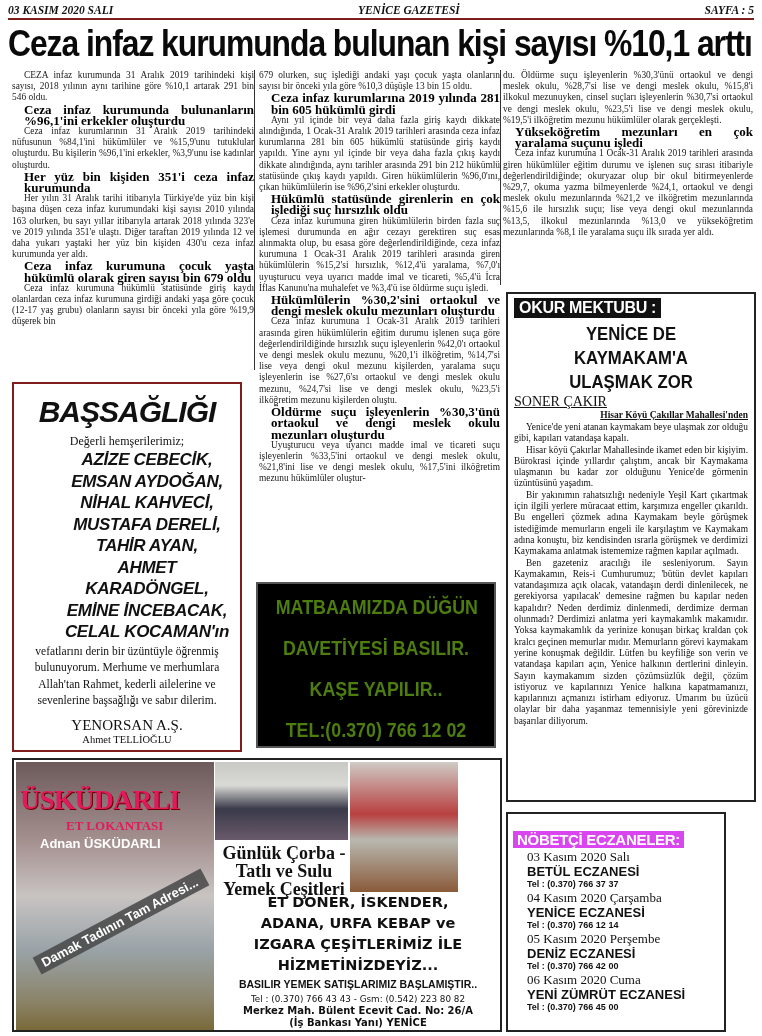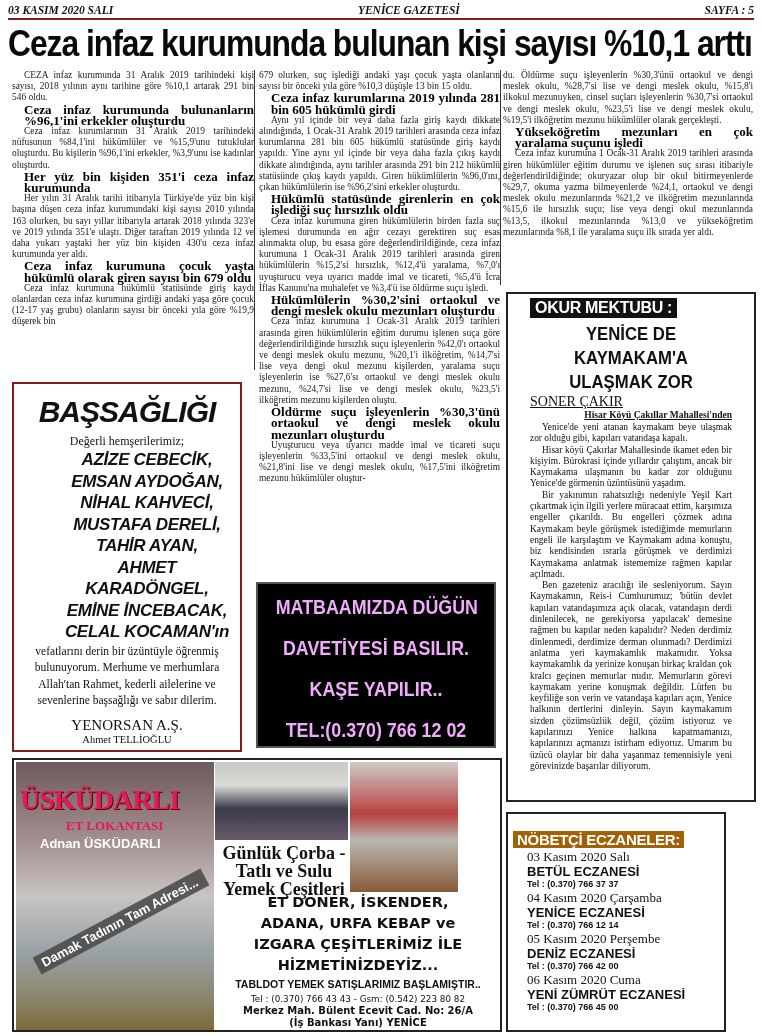--- a/index.html
+++ b/index.html
@@ -27,39 +27,39 @@
   .condolence .title { font-family: "Liberation Sans", sans-serif; font-weight: bold; font-style: italic;
     font-size: 30px; letter-spacing: -1px; line-height: 36px; }
   .condolence .greet { font-family: "Liberation Serif", serif; font-size: 12px; margin-top: 4px; }
   .condolence .name { font-family: "Liberation Sans", sans-serif; font-weight: bold; font-style: italic; font-size: 17px;
     line-height: 21.5px; letter-spacing: -0.3px; padding-left: 40px; }
   .condolence .body { font-family: "Liberation Serif", serif; font-size: 11.5px; line-height: 16.5px; padding: 0 6px; }
   .condolence .sign { font-family: "Liberation Serif", serif; font-size: 15px; margin-top: 8px; }
   .condolence .sub { font-family: "Liberation Serif", serif; font-size: 10.5px; }
 
   
-  .print-ad { position: absolute; left: 256px; top: 582px; width: 240px; height: 166px; background: #000; color: #f0abfc;
+  .print-ad { position: absolute; left: 256px; top: 582px; width: 240px; height: 166px; background: #000; color: #4d7c0f;
     text-align: center; font-family: "Liberation Sans", sans-serif; font-weight: bold; font-size: 21px; line-height: 41px;
     padding-top: 2px; border: 2px solid #555; }
   .print-ad div { transform: scaleX(0.85); white-space: nowrap; }
 
   
-  .letter { position: absolute; left: 506px; top: 292px; width: 250px; height: 510px; border: 2px solid #222; padding: 4px 22px; }
+  .letter { position: absolute; left: 506px; top: 292px; width: 250px; height: 510px; border: 2px solid #222; padding: 4px 6px; }
   .letter .tag { display: inline-block; background: #111; color: #fff; font-family: "Liberation Sans", sans-serif; font-weight: bold;
     font-size: 16px; padding: 1px 5px; letter-spacing: -0.3px; }
   .letter .lt-title { text-align: center; font-family: "Liberation Sans", sans-serif; font-weight: bold; font-size: 19px;
     line-height: 24px; margin-top: 4px; transform: scaleX(0.88); }
   .letter .author { text-align: left; font-family: "Liberation Serif", serif; font-size: 14px; text-decoration: underline; line-height: 15px; }
   .letter .author-loc { text-align: right; font-family: "Liberation Serif", serif; font-weight: bold; font-size: 9.5px; text-decoration: underline; line-height: 12px; }
   .letter .lt-body { font-family: "Liberation Serif", serif; font-size: 9.4px; line-height: 11.3px; text-align: justify; margin-top: 1px; }
   .letter .lt-body p { text-indent: 12px; }
 
   
   .pharm { position: absolute; left: 506px; top: 812px; width: 220px; height: 220px; border: 2px solid #222; padding: 5px 5px; }
-  .pharm .tag { display: inline-block; background: #a16207; color: #fff; font-family: "Liberation Sans", sans-serif; font-weight: bold;
+  .pharm .tag { display: inline-block; background: #d946ef; color: #fff; font-family: "Liberation Sans", sans-serif; font-weight: bold;
     font-size: 15px; padding: 0 4px; letter-spacing: -0.3px; margin-top: 12px; }
   .pharm .entry { padding-left: 14px; }
   .pharm .date { font-family: "Liberation Serif", serif; font-size: 13px; line-height: 15px; }
   .pharm .nm { font-family: "Liberation Sans", sans-serif; font-weight: bold; font-size: 13px; line-height: 15px; }
   .pharm .tel { font-family: "Liberation Sans", sans-serif; font-weight: bold; font-size: 9px; line-height: 11px; }
 
   
   .rest { position: absolute; left: 12px; top: 758px; width: 490px; height: 274px; border: 2px solid #222; }
   .rest .photo1 { position: absolute; left: 2px; top: 2px; width: 198px; height: 268px;
     background: linear-gradient(180deg, #6d5a5a 0%, #a69191 30%, #c8c4c2 50%, #9aa3a8 70%, #8a8266 90%, #7a6a3a 100%); overflow: hidden; }
@@ -196,19 +196,19 @@
   </div>
   <div class="photo2"></div>
   <div class="photo3"></div>
   <div class="daily">Günlük Çorba - Tatlı ve Sulu Yemek Çeşitleri</div>
   <div class="services">
     <div>ET DÖNER, İSKENDER,</div>
     <div>ADANA, URFA KEBAP ve</div>
     <div>IZGARA ÇEŞİTLERİMİZ İLE</div>
     <div>HİZMETİNİZDEYİZ...</div>
   </div>
-  <div class="tabldot">TABLDOT YEMEK SATIŞLARIMIZ BAŞLAMIŞTIR..</div>
+  <div class="tabldot">BASILIR YEMEK SATIŞLARIMIZ BAŞLAMIŞTIR..</div>
   <div class="tel">Tel : (0.370) 766 43 43 - Gsm: (0.542) 223 80 82</div>
   <div class="addr">
     <div>Merkez Mah. Bülent Ecevit Cad. No: 26/A</div>
     <div>(İş Bankası Yanı) YENİCE</div>
   </div>
 </div>
 
 </body></html>

